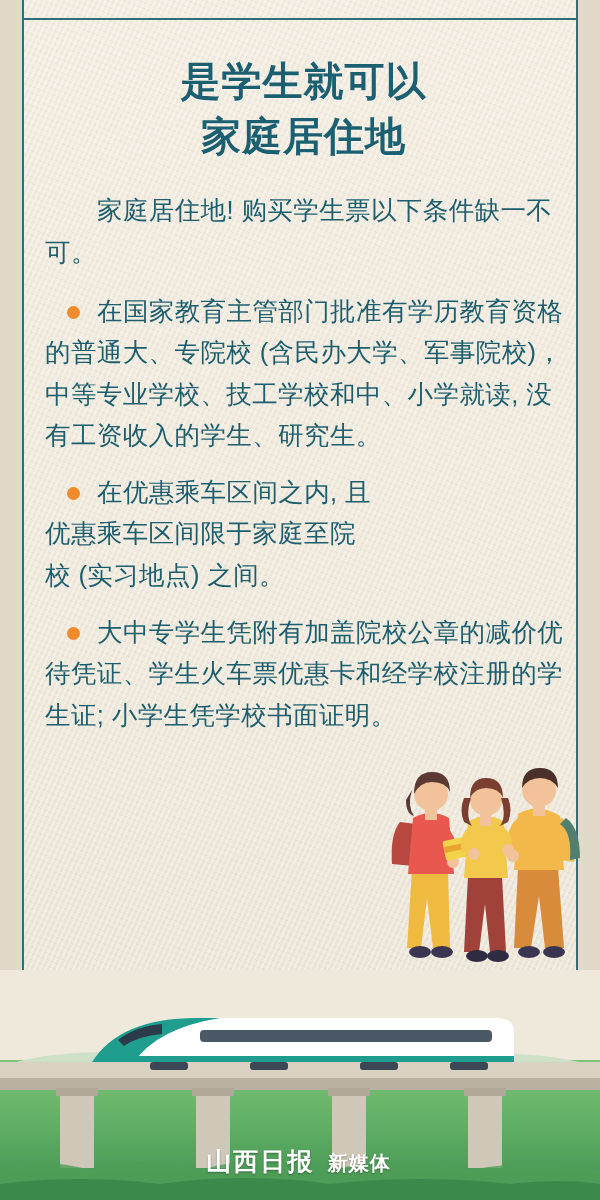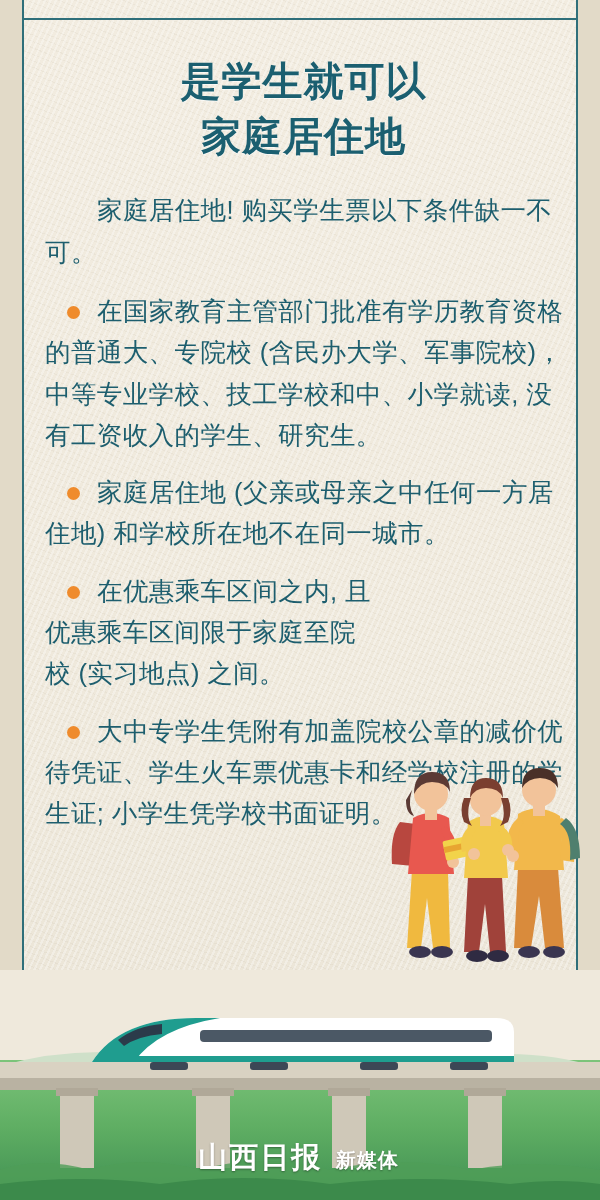--- a/index.html
+++ b/index.html
@@ -141,21 +141,21 @@
     left: 0;
     right: 0;
     bottom: 22px;
     text-align: center;
     color: #ffffff;
     white-space: nowrap;
   }
   .logo-cn {
     font-family: "DejaVu Serif", serif;
     font-weight: bold;
-    font-size: 29px;
+    font-size: 25px;
     letter-spacing: 2px;
     text-shadow: 0 1px 2px rgba(0,0,0,.35);
   }
   .logo-sub {
     display: inline-block;
     margin-left: 6px;
     font-size: 20px;
     font-weight: bold;
     padding: 1px 3px;
     letter-spacing: 1px;
@@ -180,24 +180,20 @@
 
     <div class="body">
 
       <p class="para">家庭居住地! 购买学生票以下条件缺一不可。</p>
 
       <div class="bullet-item">
         <span class="dot"></span>
         <span>在国家教育主管部门批准有学历教育资格的普通大、专院校 (含民办大学、军事院校)，中等专业学校、技工学校和中、小学就读, 没有工资收入的学生、研究生。</span>
       </div>
 
-      <div class="bullet-item">
-        <span class="dot"></span>
-        <span>家庭居住地 (父亲或母亲之中任何一方居住地) 和学校所在地不在同一城市。</span>
-      </div>
 
       <div class="bullet-item wrap-art" style="max-width:335px;">
         <span class="dot"></span>
         <span>在优惠乘车区间之内, 且优惠乘车区间限于家庭至院校 (实习地点) 之间。</span>
       </div>
 
       <div class="bullet-item">
         <span class="dot"></span>
         <span>大中专学生凭附有加盖院校公章的减价优待凭证、学生火车票优惠卡和经学校注册的学生证; 小学生凭学校书面证明。</span>
       </div>

